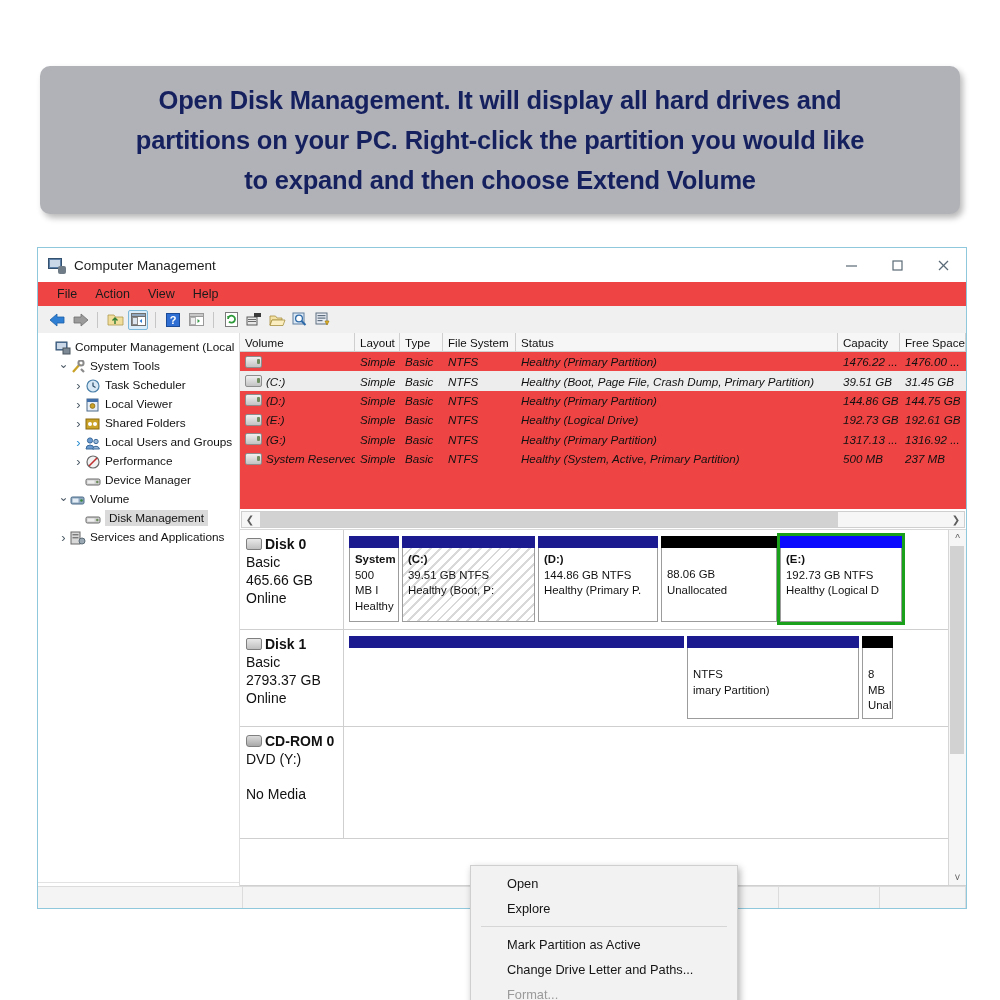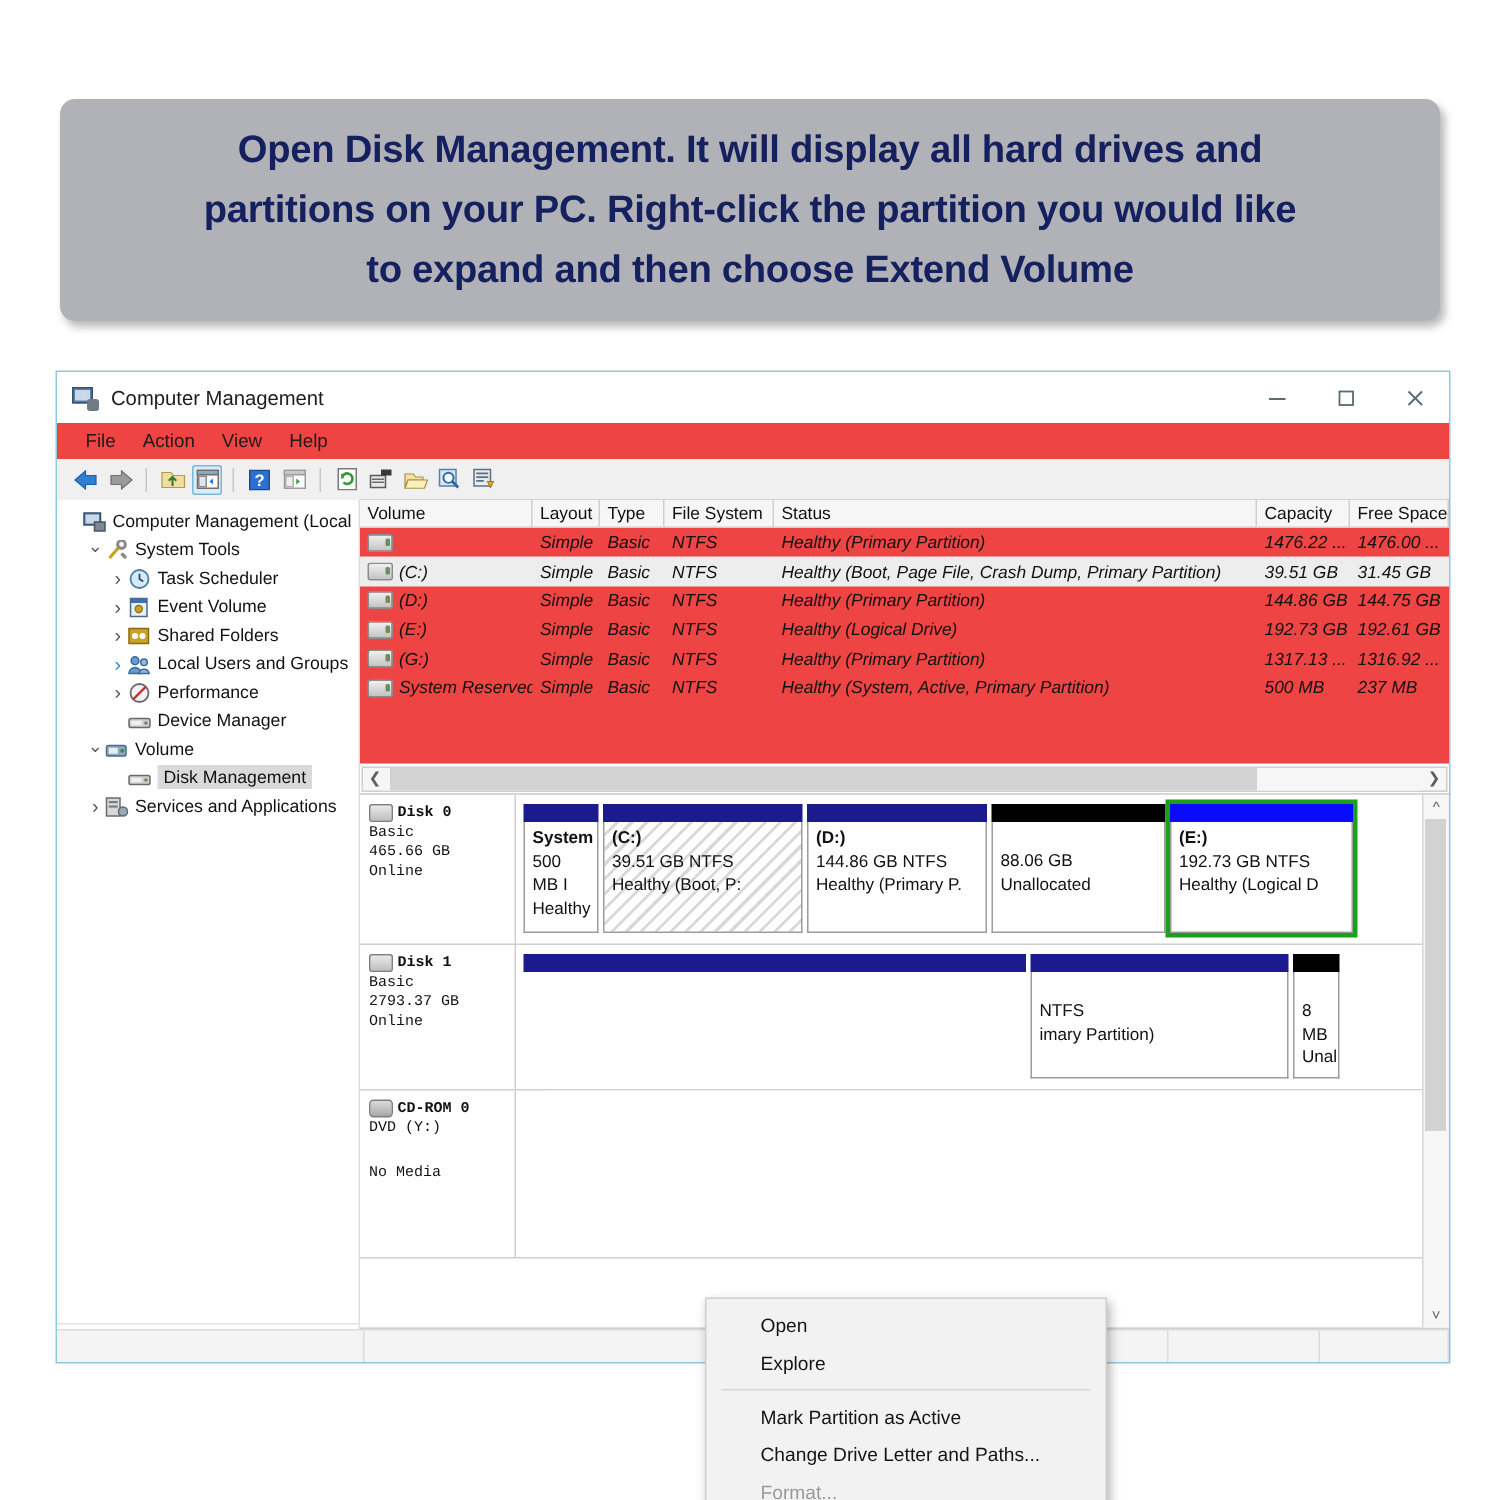--- a/index.html
+++ b/index.html
@@ -94,21 +94,21 @@
   .c-cap{width:62px;}
   .c-free{width:66px;}
   .drvico{width:15px;height:10px;background:linear-gradient(#f0f0f0,#c3c3c3);border:1px solid #8d8d8d;border-radius:2px;position:relative;flex:0 0 auto;}
   .drvico:after{content:"";position:absolute;right:1px;top:2px;width:3px;height:5px;background:#6f8c5f;border-radius:1px;}
   #vlscroll{position:absolute;left:0;right:0;bottom:0;height:20px;background:#fff;display:flex;align-items:center;padding:0 1px;}
 
   
   #graph{flex:1;position:relative;background:#fff;display:flex;}
   #graphinner{flex:1;position:relative;overflow:hidden;}
   .diskrow{display:flex;border-bottom:1px solid #cfcfcf;box-sizing:border-box;}
-  .diskinfo{width:104px;border-right:1px solid #cfcfcf;box-sizing:border-box;padding:6px 0 0 6px;font-size:10px;color:#111;flex:0 0 auto;font-family:Liberation Mono, monospace;}
+  .diskinfo{width:104px;border-right:1px solid #cfcfcf;box-sizing:border-box;padding:6px 0 0 6px;font-size:14px;color:#111;flex:0 0 auto;}
   .diskinfo .dt{font-weight:bold;display:flex;align-items:center;gap:3px;}
   .diskinfo .dl{margin-top:2px;}
   .dico{width:14px;height:10px;background:linear-gradient(#e9e9e9,#bfbfbf);border:1px solid #7f7f7f;border-radius:2px;flex:0 0 auto;}
   .parts{flex:1;display:flex;padding:6px 5px 7px 5px;box-sizing:border-box;gap:3px;}
   .part{position:relative;display:flex;flex-direction:column;box-sizing:border-box;}
   .part .bar{height:12px;}
   .part .box{flex:1;border:1px solid #9c9c9c;border-top:none;background:#fff;padding:4px 5px 0 5px;font-size:11.4px;color:#111;box-sizing:border-box;overflow:hidden;line-height:15.5px;}
   .part.hatched .box{
     background:repeating-linear-gradient(135deg,#fff 0 5px,#d9d9d9 5px 7px);
   }
@@ -296,21 +296,21 @@
               </svg></span>
             <span class="lbl">Task Scheduler</span>
           </div>
           <div class="tnode" style="padding-left: 34px;">
             <span class="chev" style="font-size: 13px;">›</span>
             <span class="ico"><svg width="16" height="14" viewBox="0 0 16 14">
                 <rect x="2" y="1" width="11" height="12" fill="#e8eef5" stroke="#4a6a8a"></rect>
                 <rect x="2" y="1" width="11" height="3" fill="#3f6ea8"></rect>
                 <circle cx="7.5" cy="8" r="2.4" fill="#c9a227" stroke="#8a6a10" stroke-width="0.8"></circle>
               </svg></span>
-            <span class="lbl">Event Volume</span>
+            <span class="lbl">Local Viewer</span>
           </div>
           <div class="tnode" style="padding-left: 34px;">
             <span class="chev" style="font-size: 13px;">›</span>
             <span class="ico"><svg width="16" height="14" viewBox="0 0 16 14">
                 <rect x="1" y="2" width="13" height="10" fill="#c9a227" stroke="#8a6a10"></rect>
                 <circle cx="5" cy="7" r="2" fill="#fff"></circle>
                 <circle cx="10" cy="7" r="2" fill="#fff"></circle>
               </svg></span>
             <span class="lbl">Shared Folders</span>
           </div>

